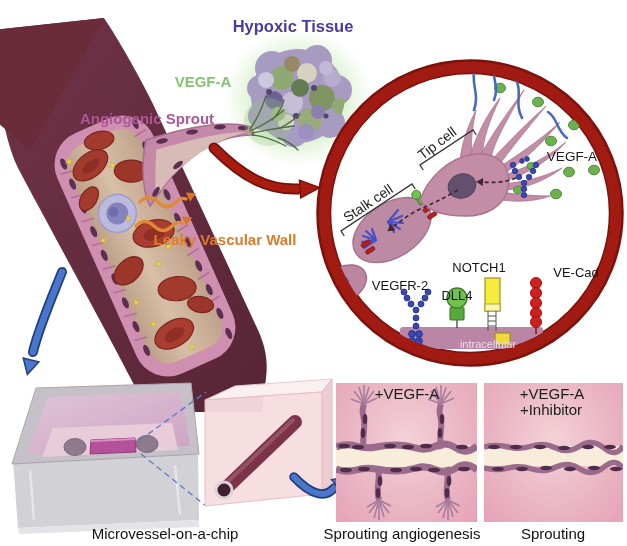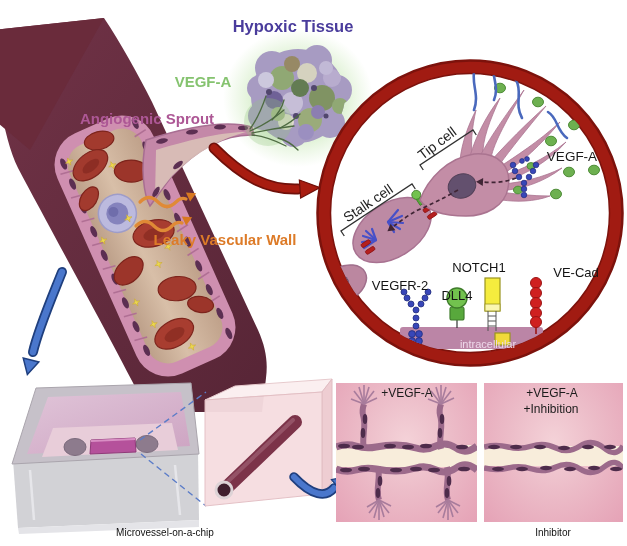--- a/index.html
+++ b/index.html
@@ -9,22 +9,22 @@
   .lbl{position:absolute;white-space:nowrap;transform:translate(-50%,-50%);line-height:1;}
   .lbl-hypoxic{color:#4a3c9c;font-weight:bold;font-size:16.5px;}
   .lbl-vegf{color:#85c36f;font-weight:bold;font-size:15px;}
   .lbl-sprout{color:#ad5795;font-weight:bold;font-size:15px;}
   .lbl-leaky{color:#dd7b28;font-weight:bold;font-size:15px;}
   .lbl-rot36{transform:translate(-50%,-50%) rotate(-37deg);font-size:14px;color:#222;}
   .lbl-rot34{transform:translate(-50%,-50%) rotate(-34deg);font-size:14px;color:#222;}
   .lbl-inset{font-size:13.5px;color:#1a1a1a;}
   .lbl-legend{font-size:13px;color:#141414;}
   .lbl-intra{font-size:11px;color:#eed8ea;padding-left:36px;}
-  .lbl-panel{font-size:12px;color:#1c1c1c;}
-  .lbl-caption{font-size:10px;color:#111;}
+  .lbl-panel{font-size:15px;color:#1c1c1c;}
+  .lbl-caption{font-size:15px;color:#111;}
   .panel{position:absolute;top:383px;width:141px;height:139px;
          background:radial-gradient(ellipse at 50% 42%, #f4d2d8 0%, #ecbcc8 45%, #e5a2b6 100%);}
 </style>
 </head>
 <body>
 
 <div id="scene">
 
   <svg style="left:222px;top:28px" width="152" height="140" viewBox="0 0 152 140">
     <defs>
@@ -524,17 +524,18 @@
   <div class="lbl lbl-inset" style="left:572px;top:157px">VEGF-A</div>
 
   <div class="lbl lbl-legend" style="left:400px;top:285px">VEGFR-2</div>
   <div class="lbl lbl-legend" style="left:457px;top:295px">DLL4</div>
   <div class="lbl lbl-legend" style="left:479px;top:267px">NOTCH1</div>
   <div class="lbl lbl-legend" style="left:576px;top:272px">VE-Cad</div>
   <div class="lbl lbl-intra" style="left:470px;top:344px">intracellular</div>
 
   <div class="lbl lbl-panel" style="left:407px;top:393px">+VEGF-A</div>
   <div class="lbl lbl-panel" style="left:552px;top:393px">+VEGF-A</div>
-  <div class="lbl lbl-panel" style="left:551px;top:409px">+Inhibition</div>
+  <div class="lbl lbl-panel" style="left:551px;top:409px">+Inhibitor</div>
 
   <div class="lbl lbl-caption" style="left:165px;top:533px">Microvessel-on-a-chip</div>
-  <div class="lbl lbl-caption" style="left:553px;top:533px">Inhibitor</div>
+  <div class="lbl lbl-caption" style="left:402px;top:533px">Sprouting angiogenesis</div>
+  <div class="lbl lbl-caption" style="left:553px;top:533px">Sprouting</div>
 </div>
 
 </body></html>

